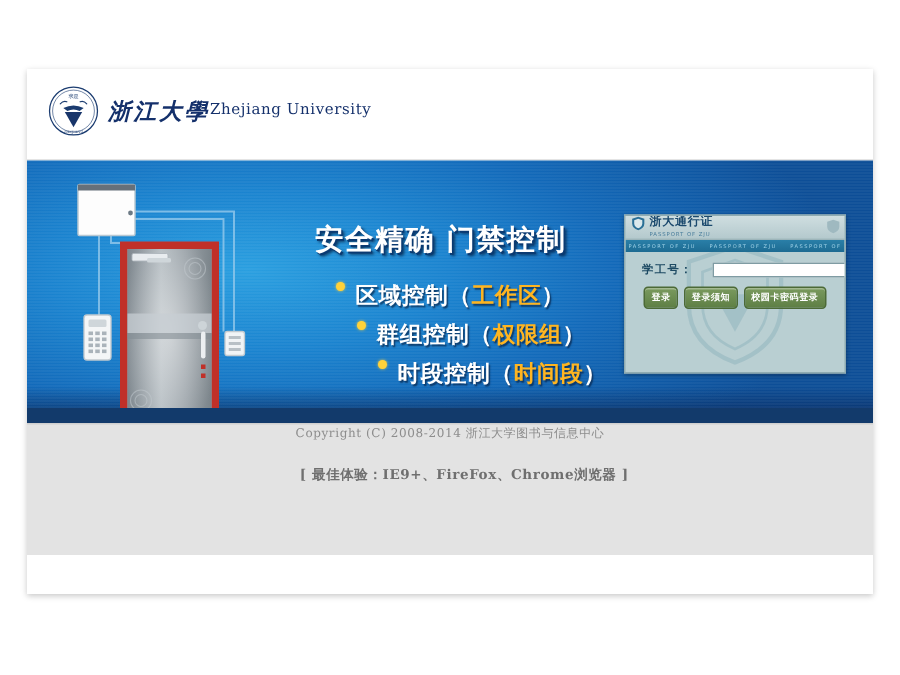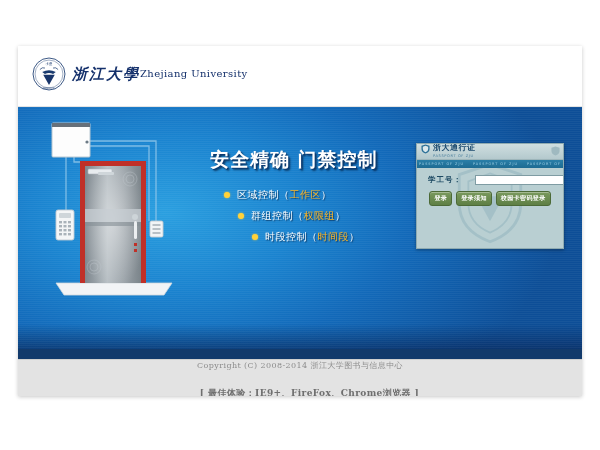--- a/index.html
+++ b/index.html
@@ -82,21 +82,21 @@
     font-size: 17px;
     font-weight: bold;
     color: #12305f;
     letter-spacing: 1.5px;
     white-space: nowrap;
   }
 
   
   .banner {
     position: relative;
-    height: 252px;
+    height: 175px;
     background:
       linear-gradient(to bottom,
         rgba(255,255,255,0) 0%,
         rgba(255,255,255,0) 86%,
         rgba(8,32,78,0.55) 96%,
         rgba(8,32,78,0.95) 100%),
       radial-gradient(ellipse 70% 90% at 26% 42%,
         #2a9fe0 0%, #1a83cf 34%, #1269b9 62%, #0d4e97 100%);
     overflow: hidden;
   }
@@ -142,23 +142,22 @@
     white-space: nowrap;
     text-shadow:
       1px 1px 0 #0a3a72,
       2px 2px 2px rgba(3,24,54,0.75);
   }
   .bullets {
     margin-top: 15px;
   }
   .bullet-row {
     display: flex;
-    align-items: center;
-    font-size: 10px;
-    font-weight: normal;
+    font-size: 15px;
+    font-weight: bold;
     color: #ffffff;
     letter-spacing: 0.5px;
     margin-bottom: 7px;
     white-space: nowrap;
     text-shadow: 1px 1px 1px rgba(5,30,64,0.7);
   }
   .bullet-row.i0 { padding-left: 14px; }
   .bullet-row.i1 { padding-left: 28px; }
   .bullet-row.i2 { padding-left: 42px; }
   .dot {

